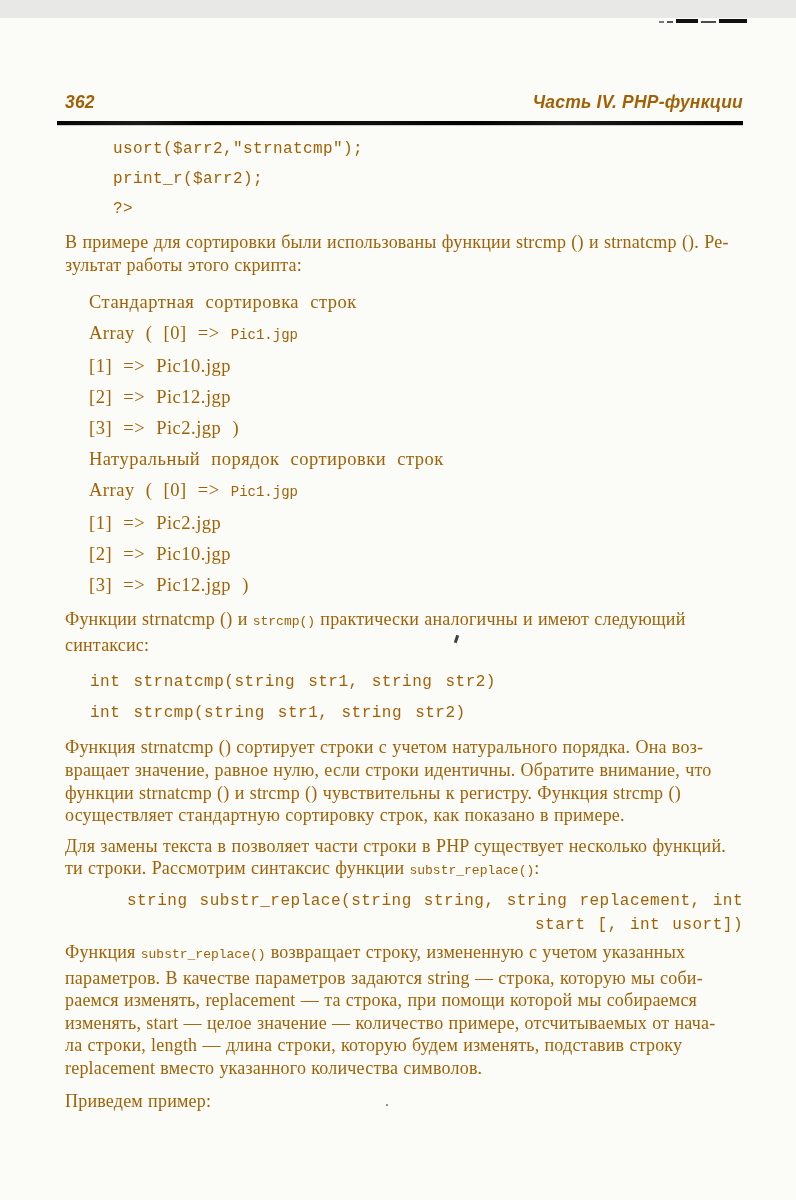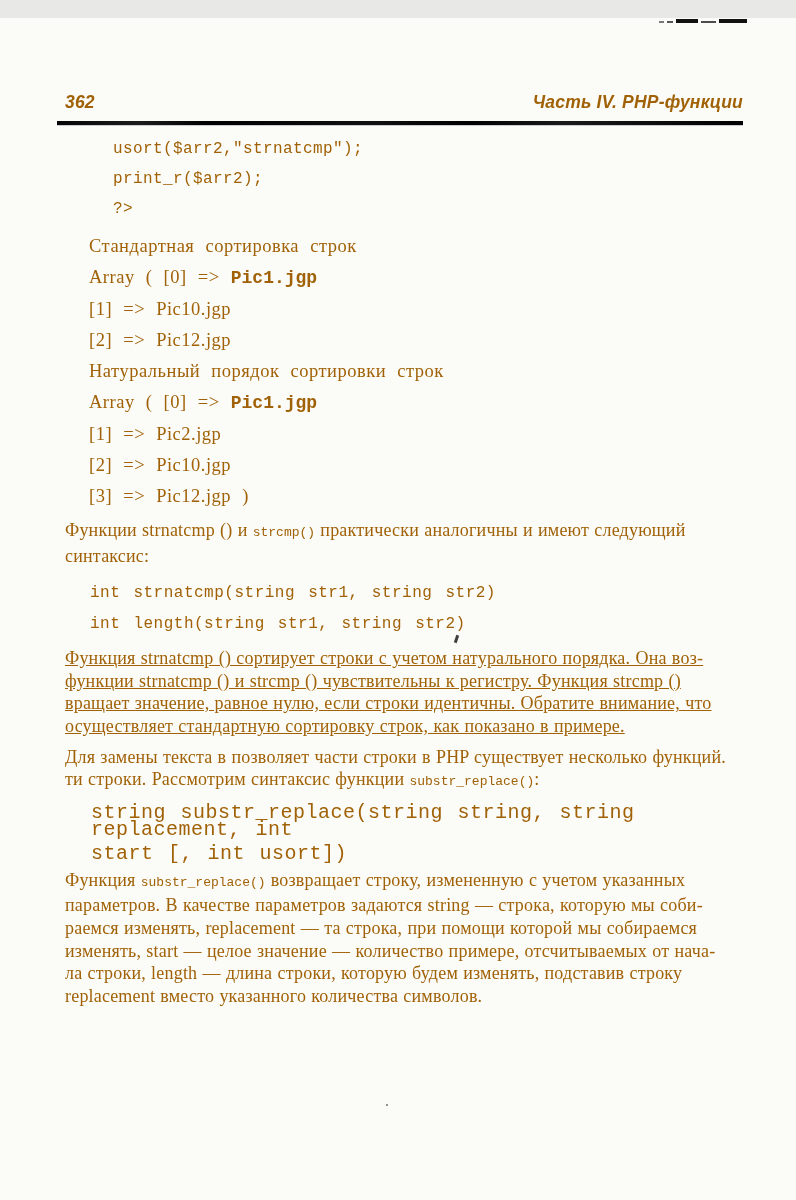--- a/index.html
+++ b/index.html
@@ -25,35 +25,35 @@
     background:linear-gradient(90deg,#050505 0%,#1c1c1c 12%,#000 22%,#101010 46%,#000 60%,#1a1a1a 74%,#000 100%);
     box-shadow:0 1px 0 rgba(0,0,0,.18);
   }
   
   .code{font-family:"Liberation Mono","DejaVu Sans Mono",monospace;}
   .code1{margin:16px 0 0 48px;}
   .code1 .cl{font-size:16px;line-height:17px;margin-bottom:13px;letter-spacing:.4px;}
   .syntax{margin:18px 0 0 25px;}
   .syntax .cl{font-size:16px;line-height:17px;margin-bottom:14px;letter-spacing:.5px;word-spacing:3px;}
   .code2{margin:10px 0 0 26px;}
-  .code2 .cl{font-size:20px;line-height:17px;margin-bottom:7px;letter-spacing:.5px;word-spacing:2px;}
+  .code2 .cl{font-size:16px;line-height:17px;margin-bottom:7px;letter-spacing:.5px;word-spacing:2px;text-align:right;}
   
   .para{font-size:18px;line-height:22.6px;letter-spacing:.2px;word-spacing:.5px;}
   .p1{margin-top:3px;}
   .p2{margin-top:7px;}
-  .p3{margin-top:3px;text-decoration:underline;}
+  .p3{margin-top:3px;}
   .p4{margin-top:8px;}
   .p5{margin-top:7px;}
   .p6{margin-top:10px;}
   
   .out{margin:11px 0 0 24px;}
   .out .ol{font-size:18.5px;line-height:31px;letter-spacing:.5px;word-spacing:6px;}
   
   .mono{font-family:"Liberation Mono","DejaVu Sans Mono",monospace;font-size:13px;letter-spacing:0;word-spacing:0;}
-  .monob{font-family:"Liberation Mono","DejaVu Sans Mono",monospace;font-size:18px;font-weight:bold;letter-spacing:0;word-spacing:0;}
+  .monob{font-family:"Liberation Mono","DejaVu Sans Mono",monospace;font-size:14px;font-weight:normal;letter-spacing:0;word-spacing:0;}
   .bold{font-weight:bold;}
   
   .artifact{position:absolute;background:#111;}
   .a1{left:659px;top:3px;width:5px;height:2px;opacity:.55;}
   .a2{left:667px;top:3px;width:6px;height:2px;opacity:.7;}
   .a3{left:676px;top:1px;width:22px;height:4px;}
   .a4{left:701px;top:3px;width:15px;height:2px;opacity:.75;}
   .a5{left:719px;top:1px;width:28px;height:4px;}
   .speck1{left:455px;top:617px;width:3px;height:8px;transform:rotate(18deg);opacity:.8;}
   .speck2{left:386px;top:1086px;width:2px;height:2px;border-radius:50%;opacity:.6;}
@@ -78,47 +78,52 @@
       <span>Часть IV. PHP-функции</span>
     </div>
     <div class="rule"></div>
 
     <div class="code code1">
       <div class="cl">usort($arr2,"strnatcmp");</div>
       <div class="cl">print_r($arr2);</div>
       <div class="cl">?&gt;</div>
     </div>
 
+    <div class="para p1">
+      <div>В примере для сортировки были использованы функции strcmp () и strnatcmp (). Ре-</div>
+      <div>зультат работы этого скрипта:</div>
+    </div>
 
     <div class="out">
       <div class="ol">Стандартная сортировка строк</div>
       <div class="ol"><span>Array ( [0] =&gt; </span><span class="monob">Pic1.jgp</span></div>
       <div class="ol">[1] =&gt; Pic10.jgp</div>
       <div class="ol">[2] =&gt; Pic12.jgp</div>
+      <div class="ol">[3] =&gt; Pic2.jgp )</div>
       <div class="ol">Натуральный порядок сортировки строк</div>
       <div class="ol"><span>Array ( [0] =&gt; </span><span class="monob">Pic1.jgp</span></div>
       <div class="ol">[1] =&gt; Pic2.jgp</div>
       <div class="ol">[2] =&gt; Pic10.jgp</div>
       <div class="ol">[3] =&gt; Pic12.jgp )</div>
     </div>
 
     <div class="para p2">
       <div><span>Функции strnatcmp () и </span><span class="mono">strcmp()</span><span> практически аналогичны и имеют следующий</span></div>
       <div>синтаксис:</div>
     </div>
 
     <div class="code syntax">
       <div class="cl">int strnatcmp(string str1, string str2)</div>
-      <div class="cl">int length(string str1, string str2)</div>
+      <div class="cl">int strcmp(string str1, string str2)</div>
     </div>
 
     <div class="para p3">
       <div>Функция strnatcmp () сортирует строки с учетом натурального порядка. Она воз-</div>
+      <div>вращает значение, равное нулю, если строки идентичны. Обратите внимание, что</div>
       <div>функции strnatcmp () и strcmp () чувствительны к регистру. Функция strcmp ()</div>
-      <div>вращает значение, равное нулю, если строки идентичны. Обратите внимание, что</div>
       <div>осуществляет стандартную сортировку строк, как показано в примере.</div>
     </div>
 
     <div class="para p4">
       <div>Для замены текста в позволяет части строки в PHP существует несколько функций.</div>
       <div><span>ти строки. Рассмотрим синтаксис функции </span><span class="mono">substr_replace()</span><span>:</span></div>
     </div>
 
     <div class="code code2">
       <div class="cl">string substr_replace(string string, string replacement, int</div>
@@ -127,15 +132,18 @@
 
     <div class="para p5">
       <div><span>Функция </span><span class="mono">substr_replace()</span><span> возвращает строку, измененную с учетом указанных</span></div>
       <div>параметров. В качестве параметров задаются string — строка, которую мы соби-</div>
       <div>раемся изменять, replacement — та строка, при помощи которой мы собираемся</div>
       <div>изменять, start — целое значение — количество примере, отсчитываемых от нача-</div>
       <div>ла строки, length — длина строки, которую будем изменять, подставив строку</div>
       <div>replacement  вместо указанного количества символов.</div>
     </div>
 
+    <div class="para p6">
+      <div>Приведем пример:</div>
+    </div>
 
   </div>
 </div>
 
 </body></html>

